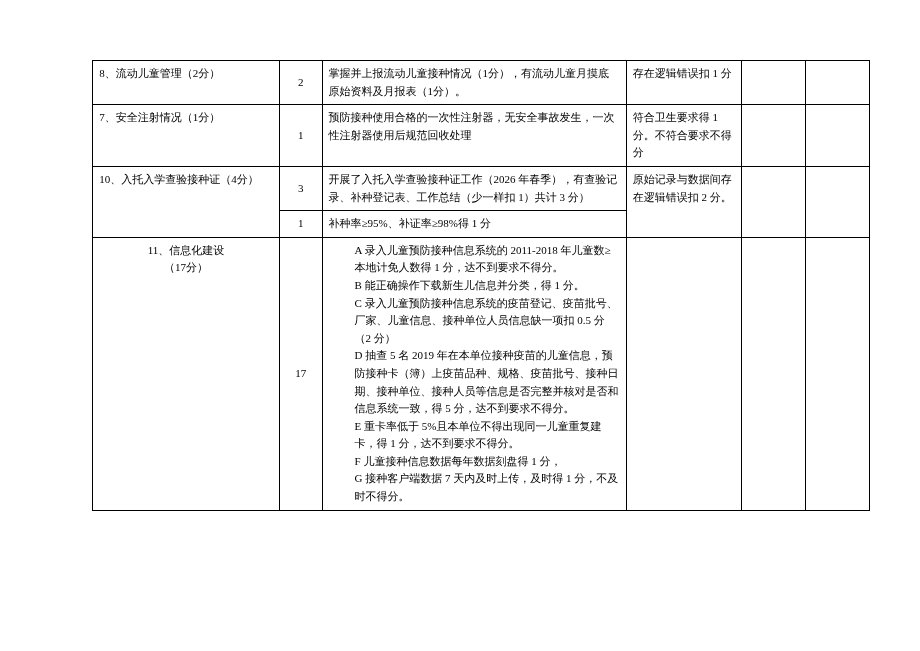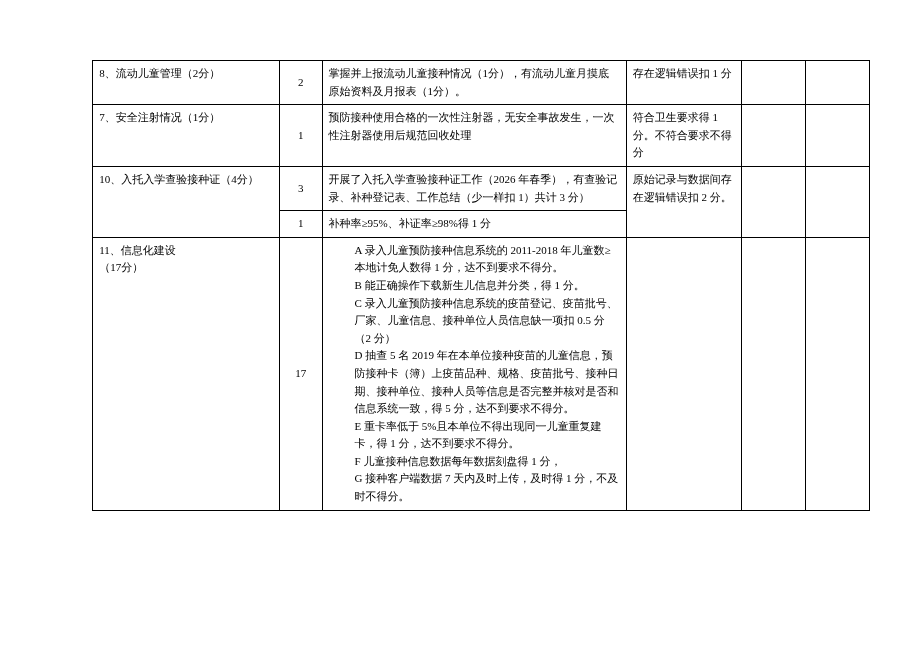--- a/index.html
+++ b/index.html
@@ -85,21 +85,21 @@
     <td class="col-detail">开展了入托入学查验接种证工作（2026 年春季），有查验记录、补种登记表、工作总结（少一样扣 1）共计 3 分）</td>
     <td class="col-note" rowspan="2">原始记录与数据间存在逻辑错误扣 2 分。</td>
     <td class="col-blank1" rowspan="2"></td>
     <td class="col-blank2" rowspan="2"></td>
   </tr>
   <tr>
     <td class="col-score">1</td>
     <td class="col-detail">补种率≥95%、补证率≥98%得 1 分</td>
   </tr>
   <tr>
-    <td class="col-item" style="white-space: pre-wrap;">11、信息化建设
+    <td class="col-item" style="white-space: pre-wrap; text-align: center;">11、信息化建设
 （17分）</td>
     <td class="col-score">17</td>
     <td class="col-detail" style="white-space: pre-wrap; padding-left: 32px;">A 录入儿童预防接种信息系统的 2011-2018 年儿童数≥本地计免人数得 1 分，达不到要求不得分。
 B 能正确操作下载新生儿信息并分类，得 1 分。
 C 录入儿童预防接种信息系统的疫苗登记、疫苗批号、厂家、儿童信息、接种单位人员信息缺一项扣 0.5 分（2 分）
 D 抽查 5 名 2019 年在本单位接种疫苗的儿童信息，预防接种卡（簿）上疫苗品种、规格、疫苗批号、接种日期、接种单位、接种人员等信息是否完整并核对是否和信息系统一致，得 5 分，达不到要求不得分。
 E 重卡率低于 5%且本单位不得出现同一儿童重复建卡，得 1 分，达不到要求不得分。
 F 儿童接种信息数据每年数据刻盘得 1 分，
 G 接种客户端数据 7 天内及时上传，及时得 1 分，不及时不得分。</td>
     <td class="col-note"></td>

